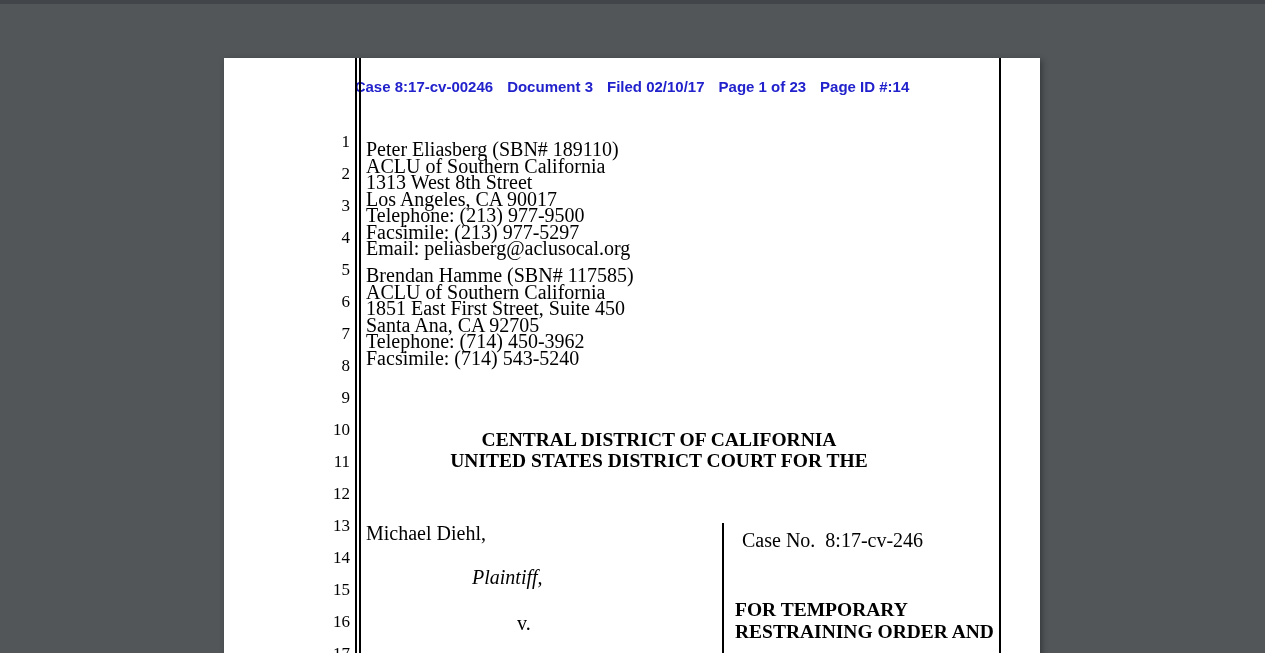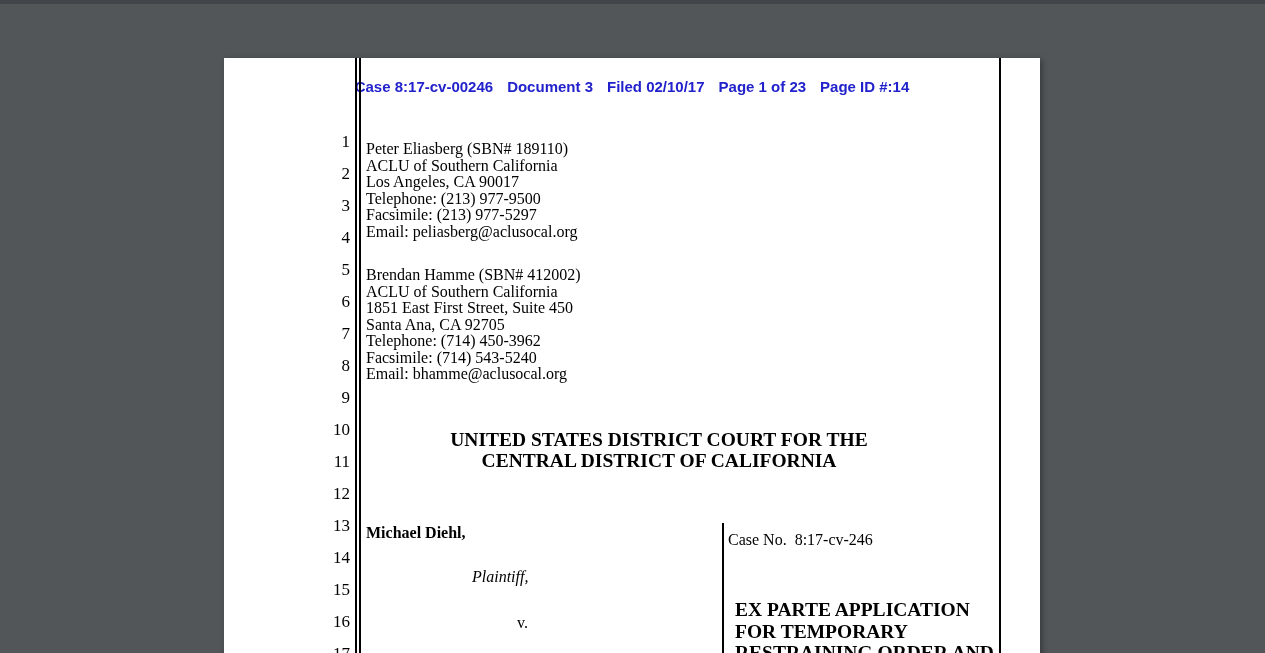--- a/index.html
+++ b/index.html
@@ -41,37 +41,37 @@
   .stamp span { margin: 12px 7px; font-weight: bold; }
   
   .line-numbers {
     position: absolute; left: 0; top: 68px; width: 126px;
     text-align: right;
     font-size: 17px;
     z-index: 4;
   }
   .line-numbers .ln { height: 32px; line-height: 32px; }
   
-  .doc-text { position: absolute; font-size: 16px; line-height: 16.5px; white-space: nowrap; z-index: 4; }
+  .doc-text { position: absolute; font-size: 20px; line-height: 16.5px; white-space: nowrap; z-index: 4; }
   .attorney-block-1 { left: 142px; top: 83px; }
   .attorney-block-2 { left: 142px; top: 209px; }
   .court-title {
     position: absolute; left: 142px; top: 371px; width: 586px;
     text-align: center;
     font-size: 19.5px; font-weight: bold; line-height: 21px;
     z-index: 4;
   }
-  .plaintiff-name { left: 142px; top: 467px; font-weight: bold; }
+  .plaintiff-name { left: 142px; top: 467px; }
   .plaintiff-role { left: 248px; top: 511px; font-style: italic; }
   .versus         { left: 293px; top: 557px; }
   .caption-divider {
     position: absolute; left: 498px; top: 465px; width: 1.6px; height: 535px;
     background: #000; z-index: 5;
   }
-  .case-no { left: 504px; top: 474px; white-space: pre; }
+  .case-no { left: 518px; top: 474px; white-space: pre; }
   .application-title {
     position: absolute; left: 511px; top: 541px;
     font-size: 19.5px; font-weight: bold; line-height: 21.5px;
     white-space: nowrap;
     z-index: 4;
   }
 </style>
 </head>
 <body>
 
@@ -103,48 +103,47 @@
     <div class="ln">13</div>
     <div class="ln">14</div>
     <div class="ln">15</div>
     <div class="ln">16</div>
     <div class="ln">17</div>
   </div>
 
   <div class="doc-text attorney-block-1">
     <div>Peter Eliasberg (SBN# 189110)</div>
     <div>ACLU of Southern California</div>
+    <div>1313 West 8th Street</div>
     <div>Los Angeles, CA 90017</div>
     <div>Telephone: (213) 977-9500</div>
     <div>Facsimile: (213) 977-5297</div>
     <div>Email: peliasberg@aclusocal.org</div>
   </div>
 
   <div class="doc-text attorney-block-2">
-    <div>Brendan Hamme (SBN# 412002)</div>
+    <div>Brendan Hamme (SBN# 117585)</div>
     <div>ACLU of Southern California</div>
     <div>1851 East First Street, Suite 450</div>
     <div>Santa Ana, CA 92705</div>
     <div>Telephone: (714) 450-3962</div>
     <div>Facsimile: (714) 543-5240</div>
-    <div>Email: bhamme@aclusocal.org</div>
   </div>
 
   <div class="court-title">
+    <div>CENTRAL DISTRICT OF CALIFORNIA</div>
     <div>UNITED STATES DISTRICT COURT FOR THE</div>
-    <div>CENTRAL DISTRICT OF CALIFORNIA</div>
   </div>
 
   <div class="doc-text plaintiff-name">Michael Diehl,</div>
   <div class="doc-text plaintiff-role">Plaintiff,</div>
   <div class="doc-text versus">v.</div>
 
   <div class="caption-divider"></div>
 
   <div class="doc-text case-no">Case No.  8:17-cv-246</div>
 
   <div class="application-title">
-    <div>EX PARTE APPLICATION</div>
     <div>FOR TEMPORARY</div>
     <div>RESTRAINING ORDER AND</div>
   </div>
 
 </div>
 
 </body></html>

